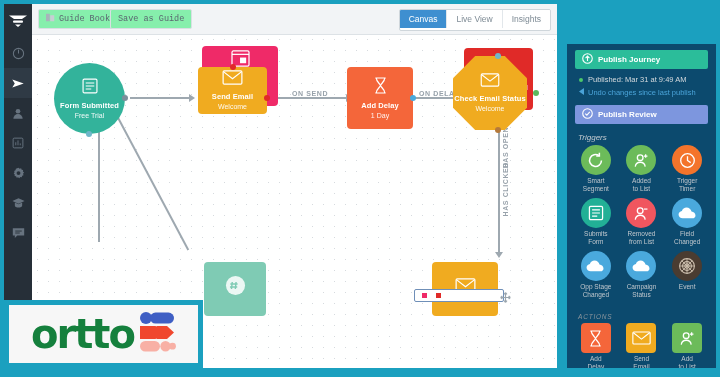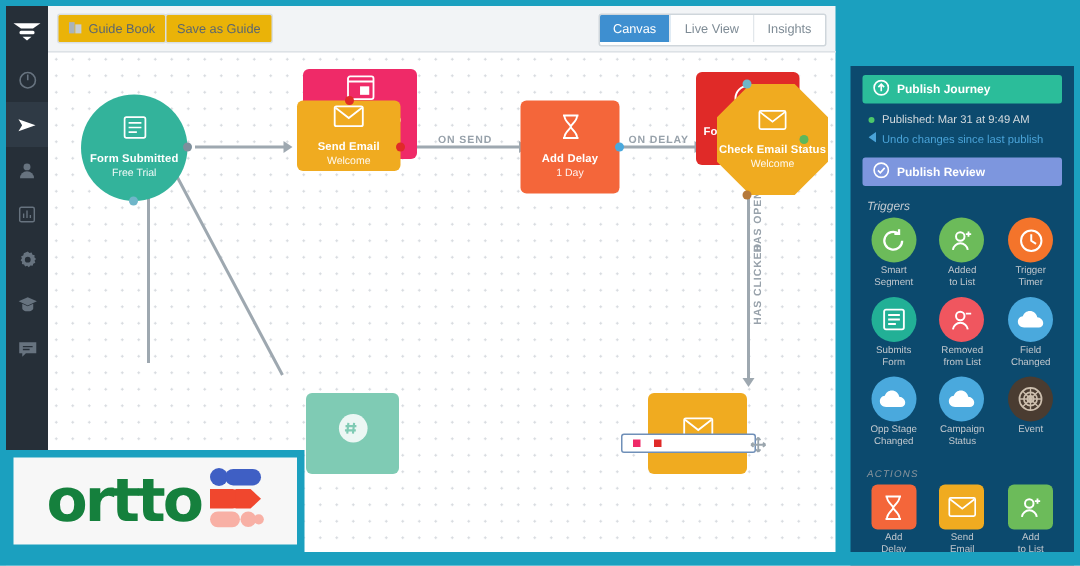--- a/index.html
+++ b/index.html
@@ -32,23 +32,23 @@
   }
   #leftnav .navitem.active{background:#2f3a45;color:#ffffff;}
   #leftnav .navitem svg{display:block;}
 
   
   #toolbar{
     position:absolute;left:32px;top:4px;right:163px;height:30px;
     background:#f2f4f6;border-bottom:1px solid #dde2e6;z-index:30;
   }
   .tbtn{
-    position:absolute;top:5px;height:20px;background:#eab308;border:1px solid #d9dfe3;
+    position:absolute;top:5px;height:20px;background:#86efac;border:1px solid #d9dfe3;
     border-radius:2px;display:flex;align-items:center;gap:4px;
-    padding:0 7px;font-size:8.5px;color:#5a6670;box-sizing:border-box;
+    padding:0 7px;font-size:8.5px;color:#5a6670;box-sizing:border-box;font-family:Liberation Mono, monospace;
   }
   #btn-guidebook{left:6px;}
   #btn-saveguide{left:78px;}
   .tabs{position:absolute;right:6px;top:5px;height:20px;display:flex;
         border:1px solid #cfd6db;border-radius:2px;overflow:hidden;background:#fff;}
   .tab{padding:0 9px;height:18px;display:flex;align-items:center;
        font-size:8.5px;color:#7e8b95;border-right:1px solid #e2e7eb;background:#fff;}
   .tab:last-child{border-right:none;}
   .tab.active{background:#3e8fd0;color:#fff;}
 
@@ -294,21 +294,21 @@
           <path d="M2.5 1 H13.5 M2.5 17 H13.5"></path>
           <path d="M3.5 1 C3.5 5.5 8 7.3 8 9 C8 10.7 3.5 12.5 3.5 17"></path>
           <path d="M12.5 1 C12.5 5.5 8 7.3 8 9 C8 10.7 12.5 12.5 12.5 17"></path>
         </svg>
       </span>
       <span class="ntitle">Add Delay</span>
       <span class="nsub">1 Day</span>
       <span class="port" style="background:#4aa9dd;right:-3px;top:28px;"></span>
     </div>
 
-    <div class="node n-oct" style="left:446px;top:22px;width:74px;height:74px;background:#f0ab20;">
+    <div class="node n-oct" style="left:421px;top:22px;width:74px;height:74px;background:#f0ab20;">
       <span class="nicon">
         <svg width="20" height="14" viewBox="0 0 22 16" fill="none" stroke="#fff" stroke-width="1.3">
           <rect x="1" y="1" width="20" height="14" rx="1.2"></rect>
           <path d="M1.6 2 L11 9.3 L20.4 2"></path>
         </svg>
       </span>
       <span class="ntitle">Check Email Status</span>
       <span class="nsub">Welcome</span>
     </div>
     <span class="port" style="position:absolute;background:#6fb6c9;left:463px;top:19px;"></span>

